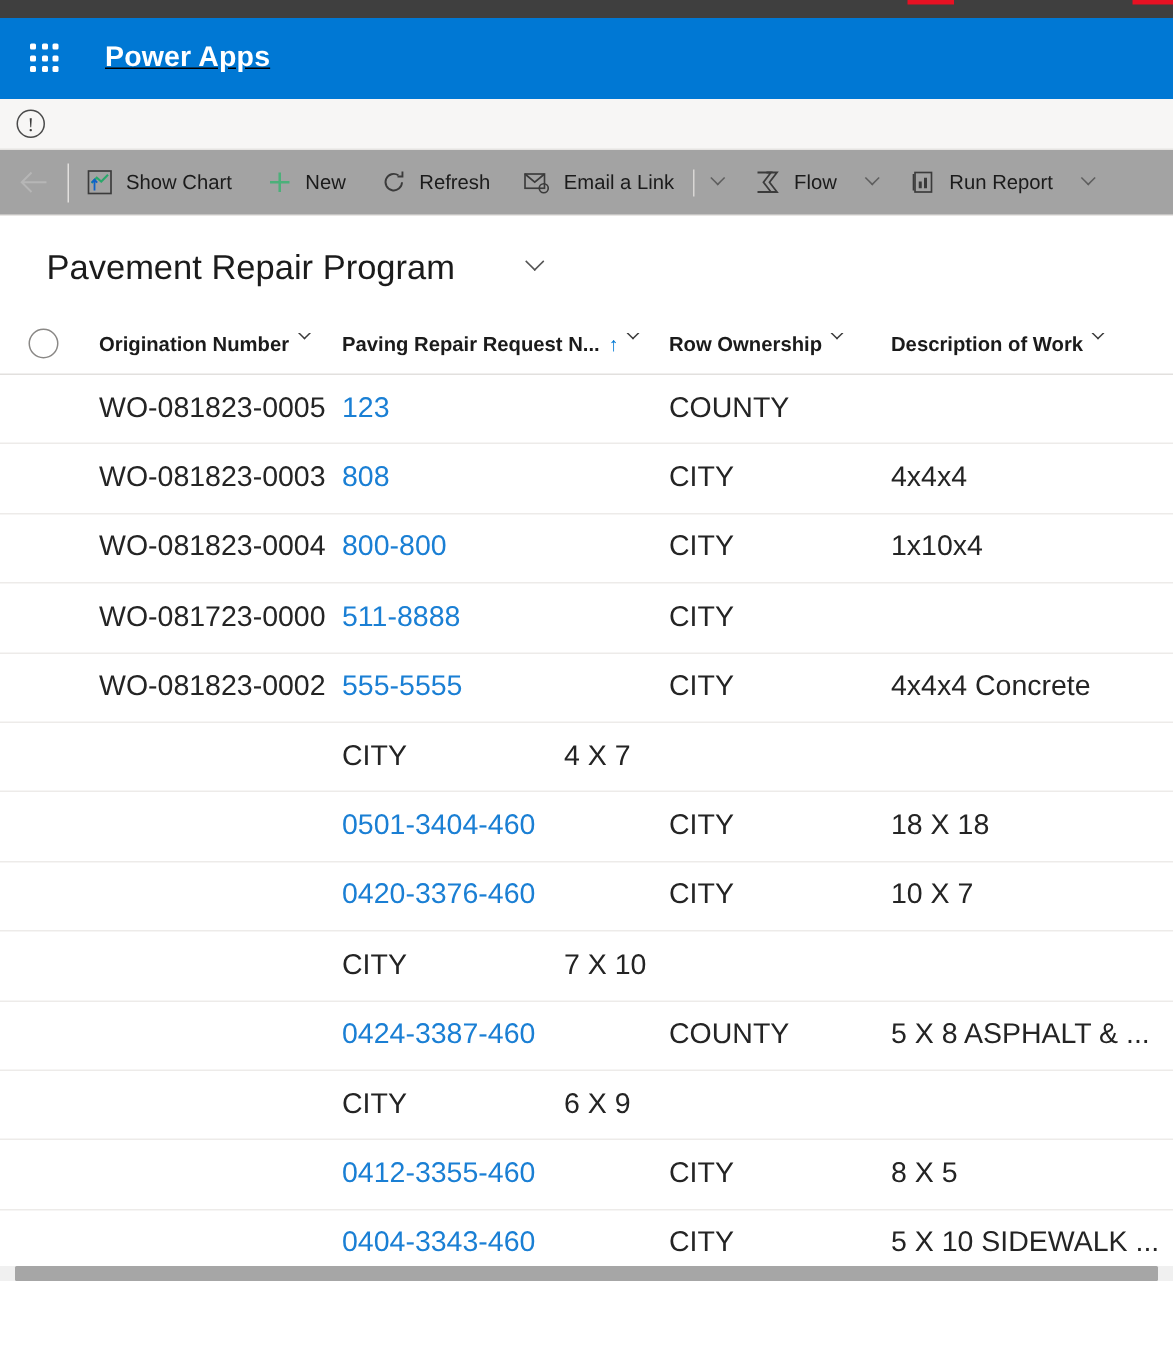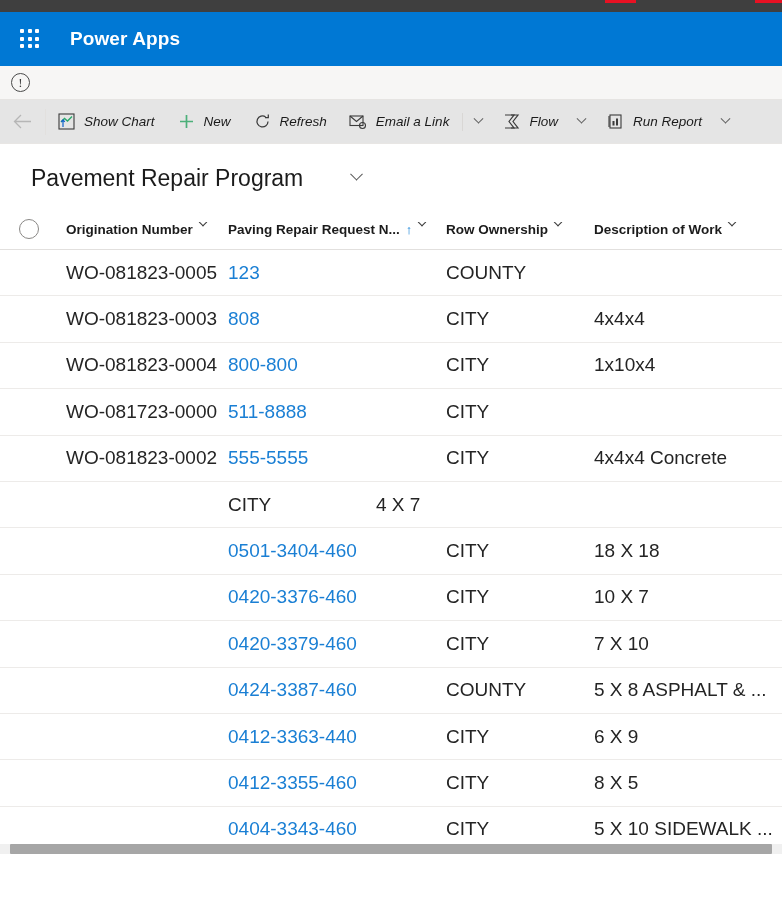--- a/index.html
+++ b/index.html
@@ -25,20 +25,21 @@
   .browser-strip .tab-accent.a1 { left: 605px; width: 31px; }
   .browser-strip .tab-accent.a2 { left: 755px; width: 27px; }
 
   
   .app-banner {
     height: 54px;
     background: #0078d4;
     display: flex;
     align-items: center;
     padding-left: 13px;
+    text-decoration: underline;
   }
   .waffle {
     width: 34px; height: 34px;
     display: grid;
     grid-template-columns: repeat(3, 1fr);
     grid-template-rows: repeat(3, 1fr);
     gap: 3px;
     padding: 7px;
     cursor: pointer;
   }
@@ -80,27 +81,26 @@
   }
   .notify-text {
     font-size: 13.5px;
     color: #1f1f1f;
     margin-left: 9px;
   }
 
   
   .command-bar {
     height: 44px;
-    background: #e5e5e5;
+    background: #a3a3a3;
     border-bottom: 1px solid #e8e6e4;
     display: flex;
     align-items: center;
     overflow: hidden;
     white-space: nowrap;
-    font-style: italic;
   }
   .back-arrow {
     width: 45px;
     height: 44px;
     display: flex;
     align-items: center;
     justify-content: center;
     color: #b6b6b6;
     font-size: 19px;
     cursor: pointer;
@@ -458,35 +458,33 @@
         <div class="grid-row">
           <div class="c-check"></div>
           <div class="c-orig cell"></div>
           <div class="c-req cell link">0420-3376-460</div>
           <div class="c-own cell">CITY</div>
           <div class="c-desc cell">10 X 7</div>
         </div>
         <div class="grid-row">
           <div class="c-check"></div>
           <div class="c-orig cell"></div>
-          <div class="c-req cell link">0420-3379-460</div>
           <div class="c-own cell">CITY</div>
           <div class="c-desc cell">7 X 10</div>
         </div>
         <div class="grid-row">
           <div class="c-check"></div>
           <div class="c-orig cell"></div>
           <div class="c-req cell link">0424-3387-460</div>
           <div class="c-own cell">COUNTY</div>
           <div class="c-desc cell">5 X 8 ASPHALT &amp; ...</div>
         </div>
         <div class="grid-row">
           <div class="c-check"></div>
           <div class="c-orig cell"></div>
-          <div class="c-req cell link">0412-3363-440</div>
           <div class="c-own cell">CITY</div>
           <div class="c-desc cell">6 X 9</div>
         </div>
         <div class="grid-row">
           <div class="c-check"></div>
           <div class="c-orig cell"></div>
           <div class="c-req cell link">0412-3355-460</div>
           <div class="c-own cell">CITY</div>
           <div class="c-desc cell">8 X 5</div>
         </div>

